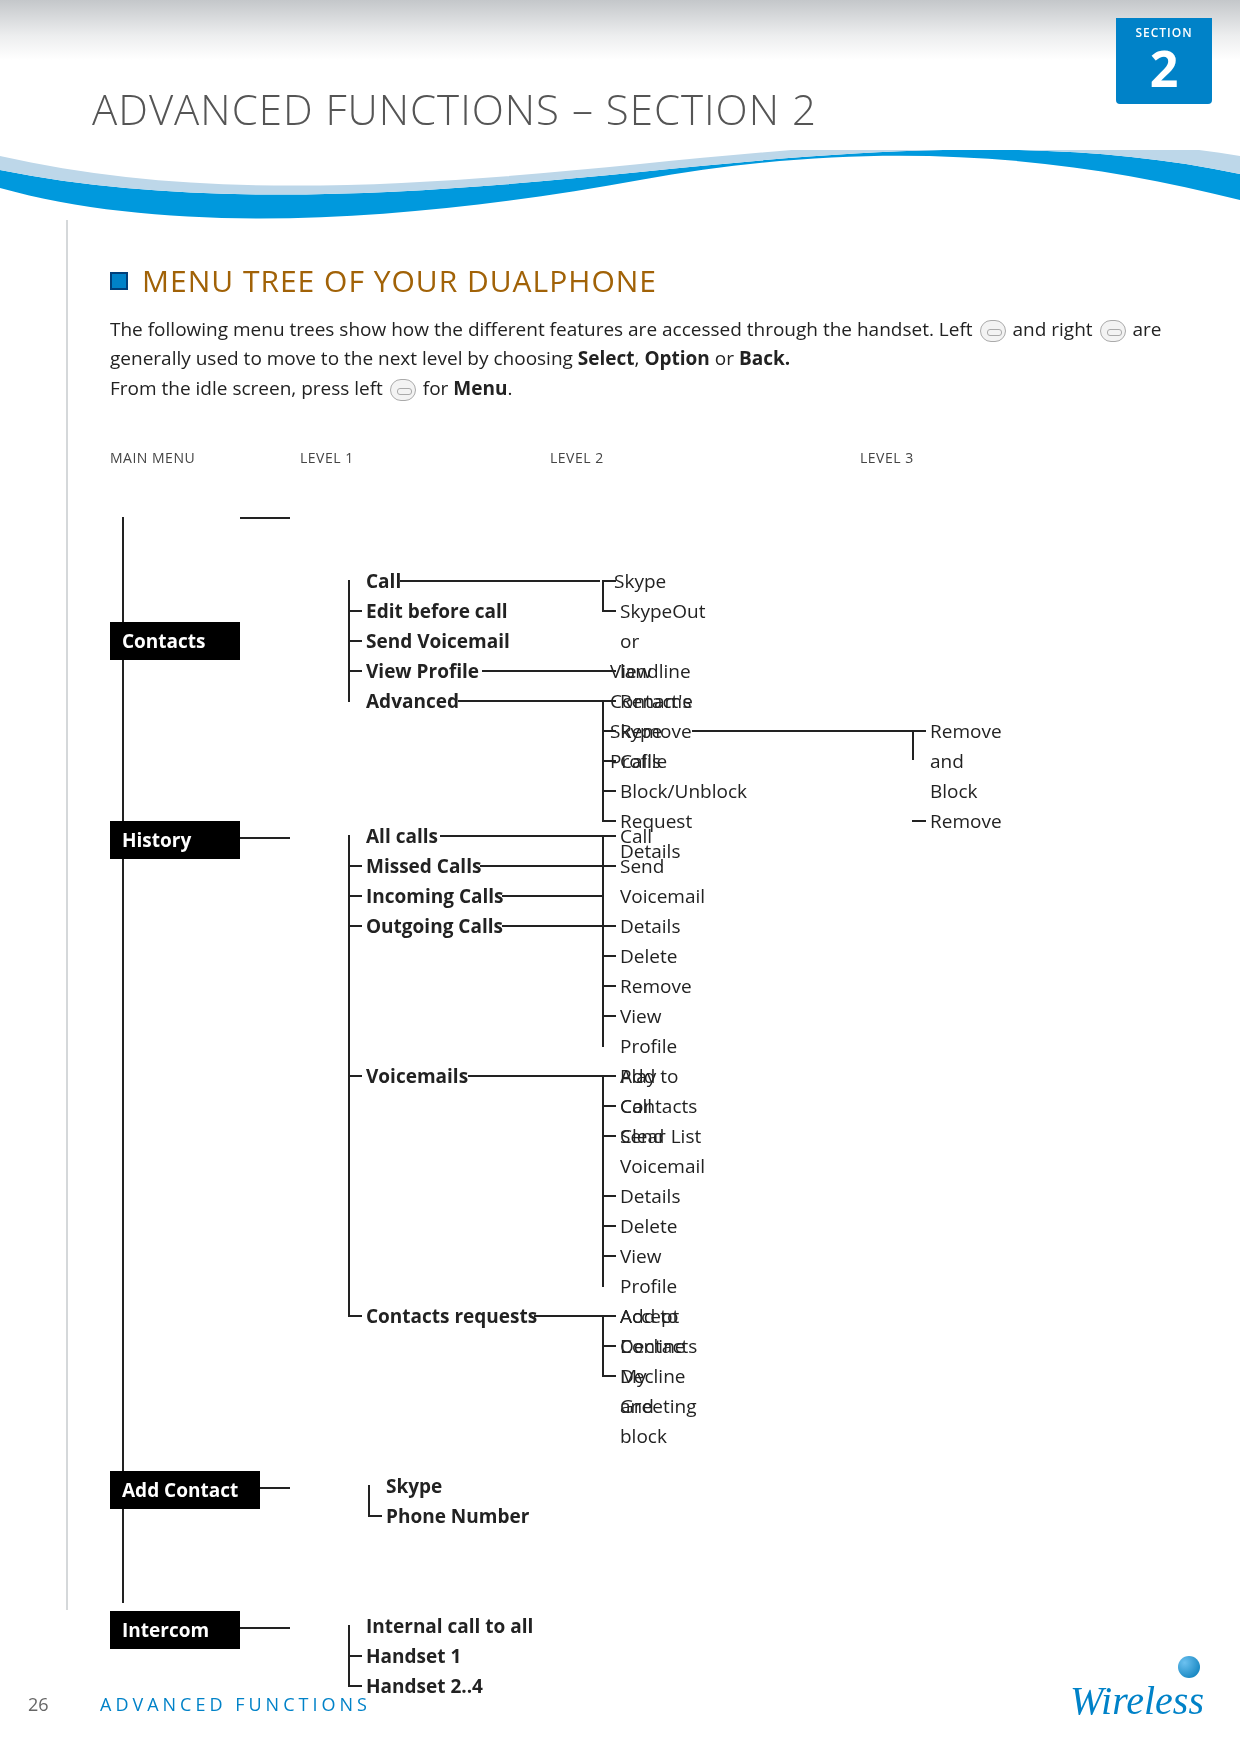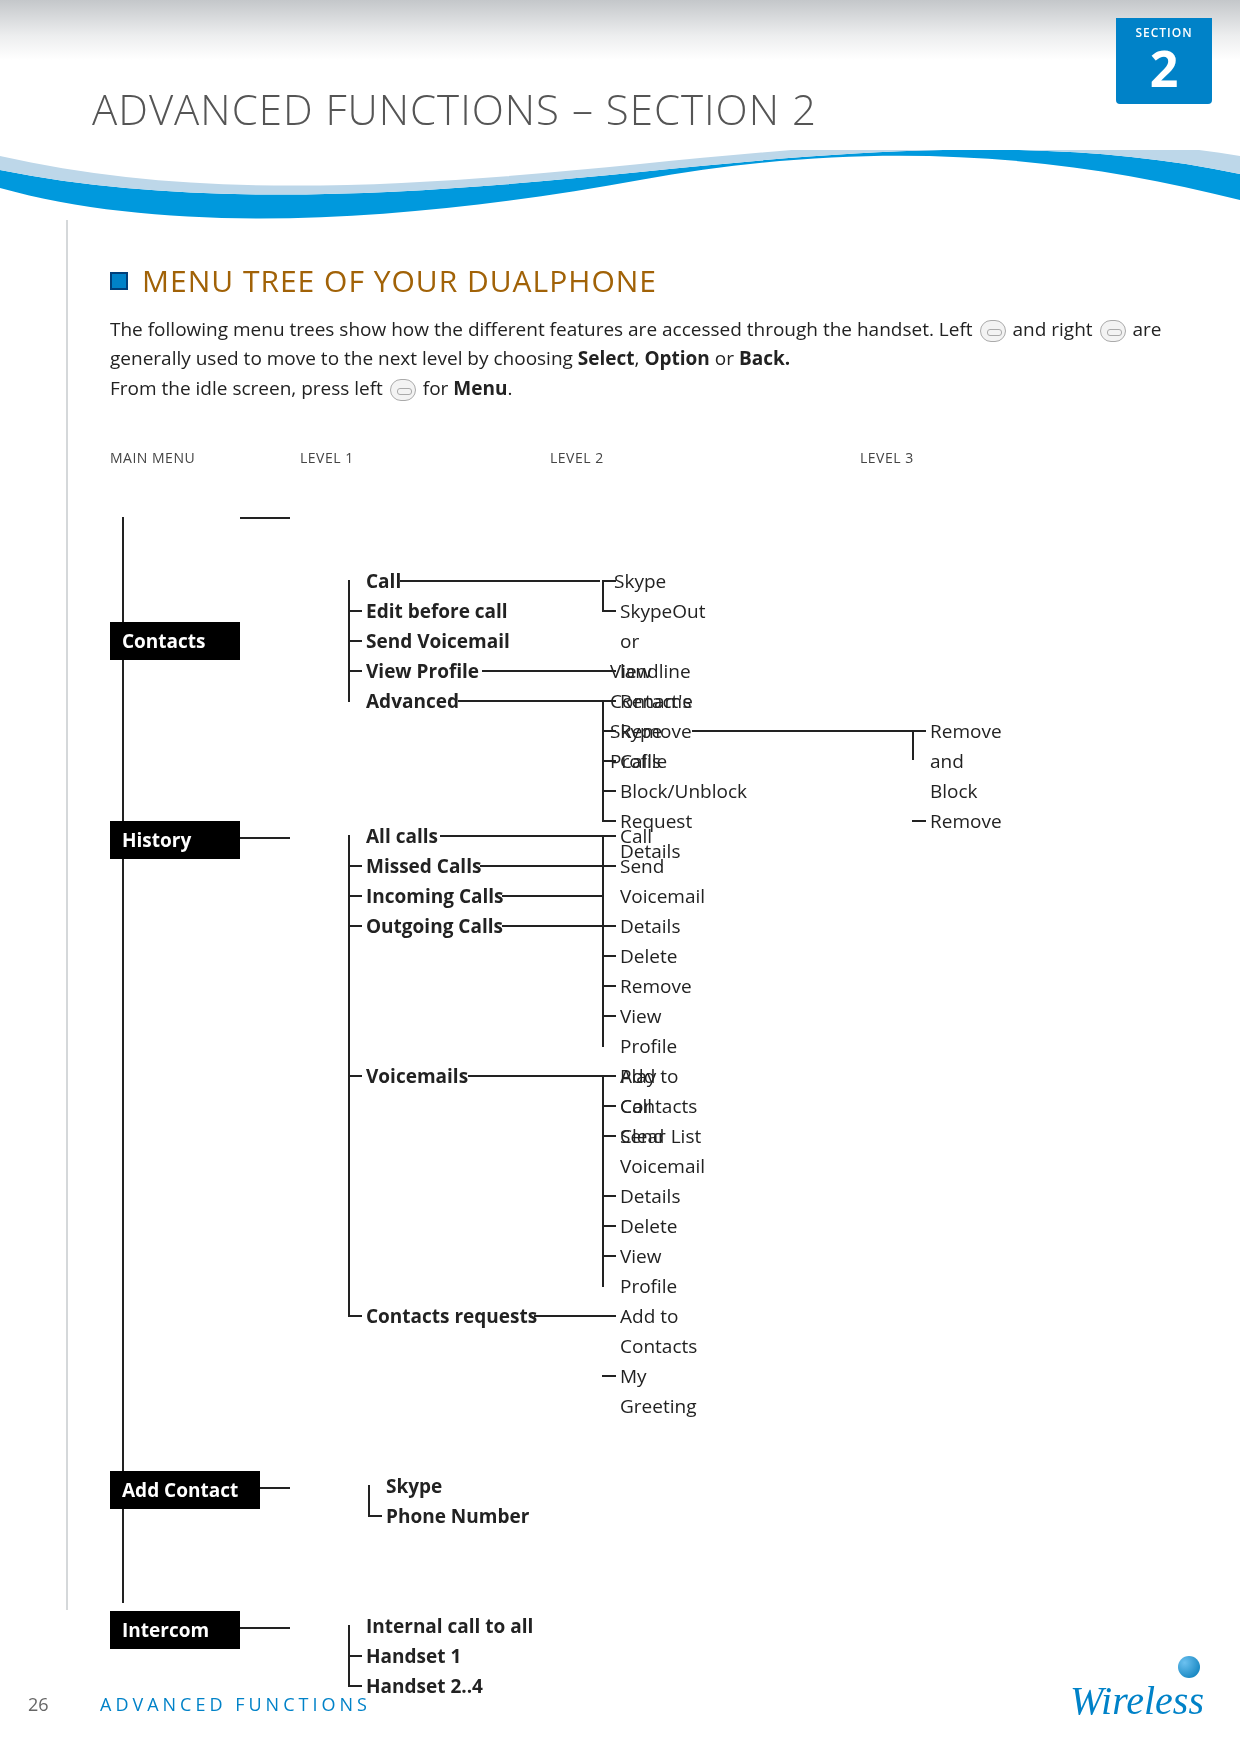--- a/index.html
+++ b/index.html
@@ -364,20 +364,26 @@
             <div class="lvl2-item"><span>Play</span></div>
             <div class="lvl2-item"><span>Call</span></div>
             <div class="lvl2-item"><span>Send Voicemail</span></div>
             <div class="lvl2-item"><span>Details</span></div>
             <div class="lvl2-item"><span>Delete</span></div>
             <div class="lvl2-item"><span>View Profile</span></div>
             <div class="lvl2-item"><span>Add to Contacts</span></div>
             <div class="lvl2-item"><span>My Greeting</span></div>
           </div>
 
+          <div class="lvl2-block" style="top:480px;">
+            <div class="vline" style="left:-6px; top:14px; height:62px;"></div>
+            <div class="lvl2-item"><span>Accept</span></div>
+            <div class="lvl2-item"><span>Decline</span></div>
+            <div class="lvl2-item"><span>Decline and block</span></div>
+          </div>
         </div>
       </div>
 
       <div class="main-node-row" style="height:100px;">
         <div class="main-node" style="min-width:150px;">Add Contact</div>
         <div class="hconn-main" style="left:150px; width:30px;"></div>
         <div class="sub-block">
           <div class="vline" style="top:14px; height:30px;"></div>
           <div class="sub-item nobranch bold"><span>Skype</span></div>
           <div class="sub-item bold"><span>Phone Number</span></div>

